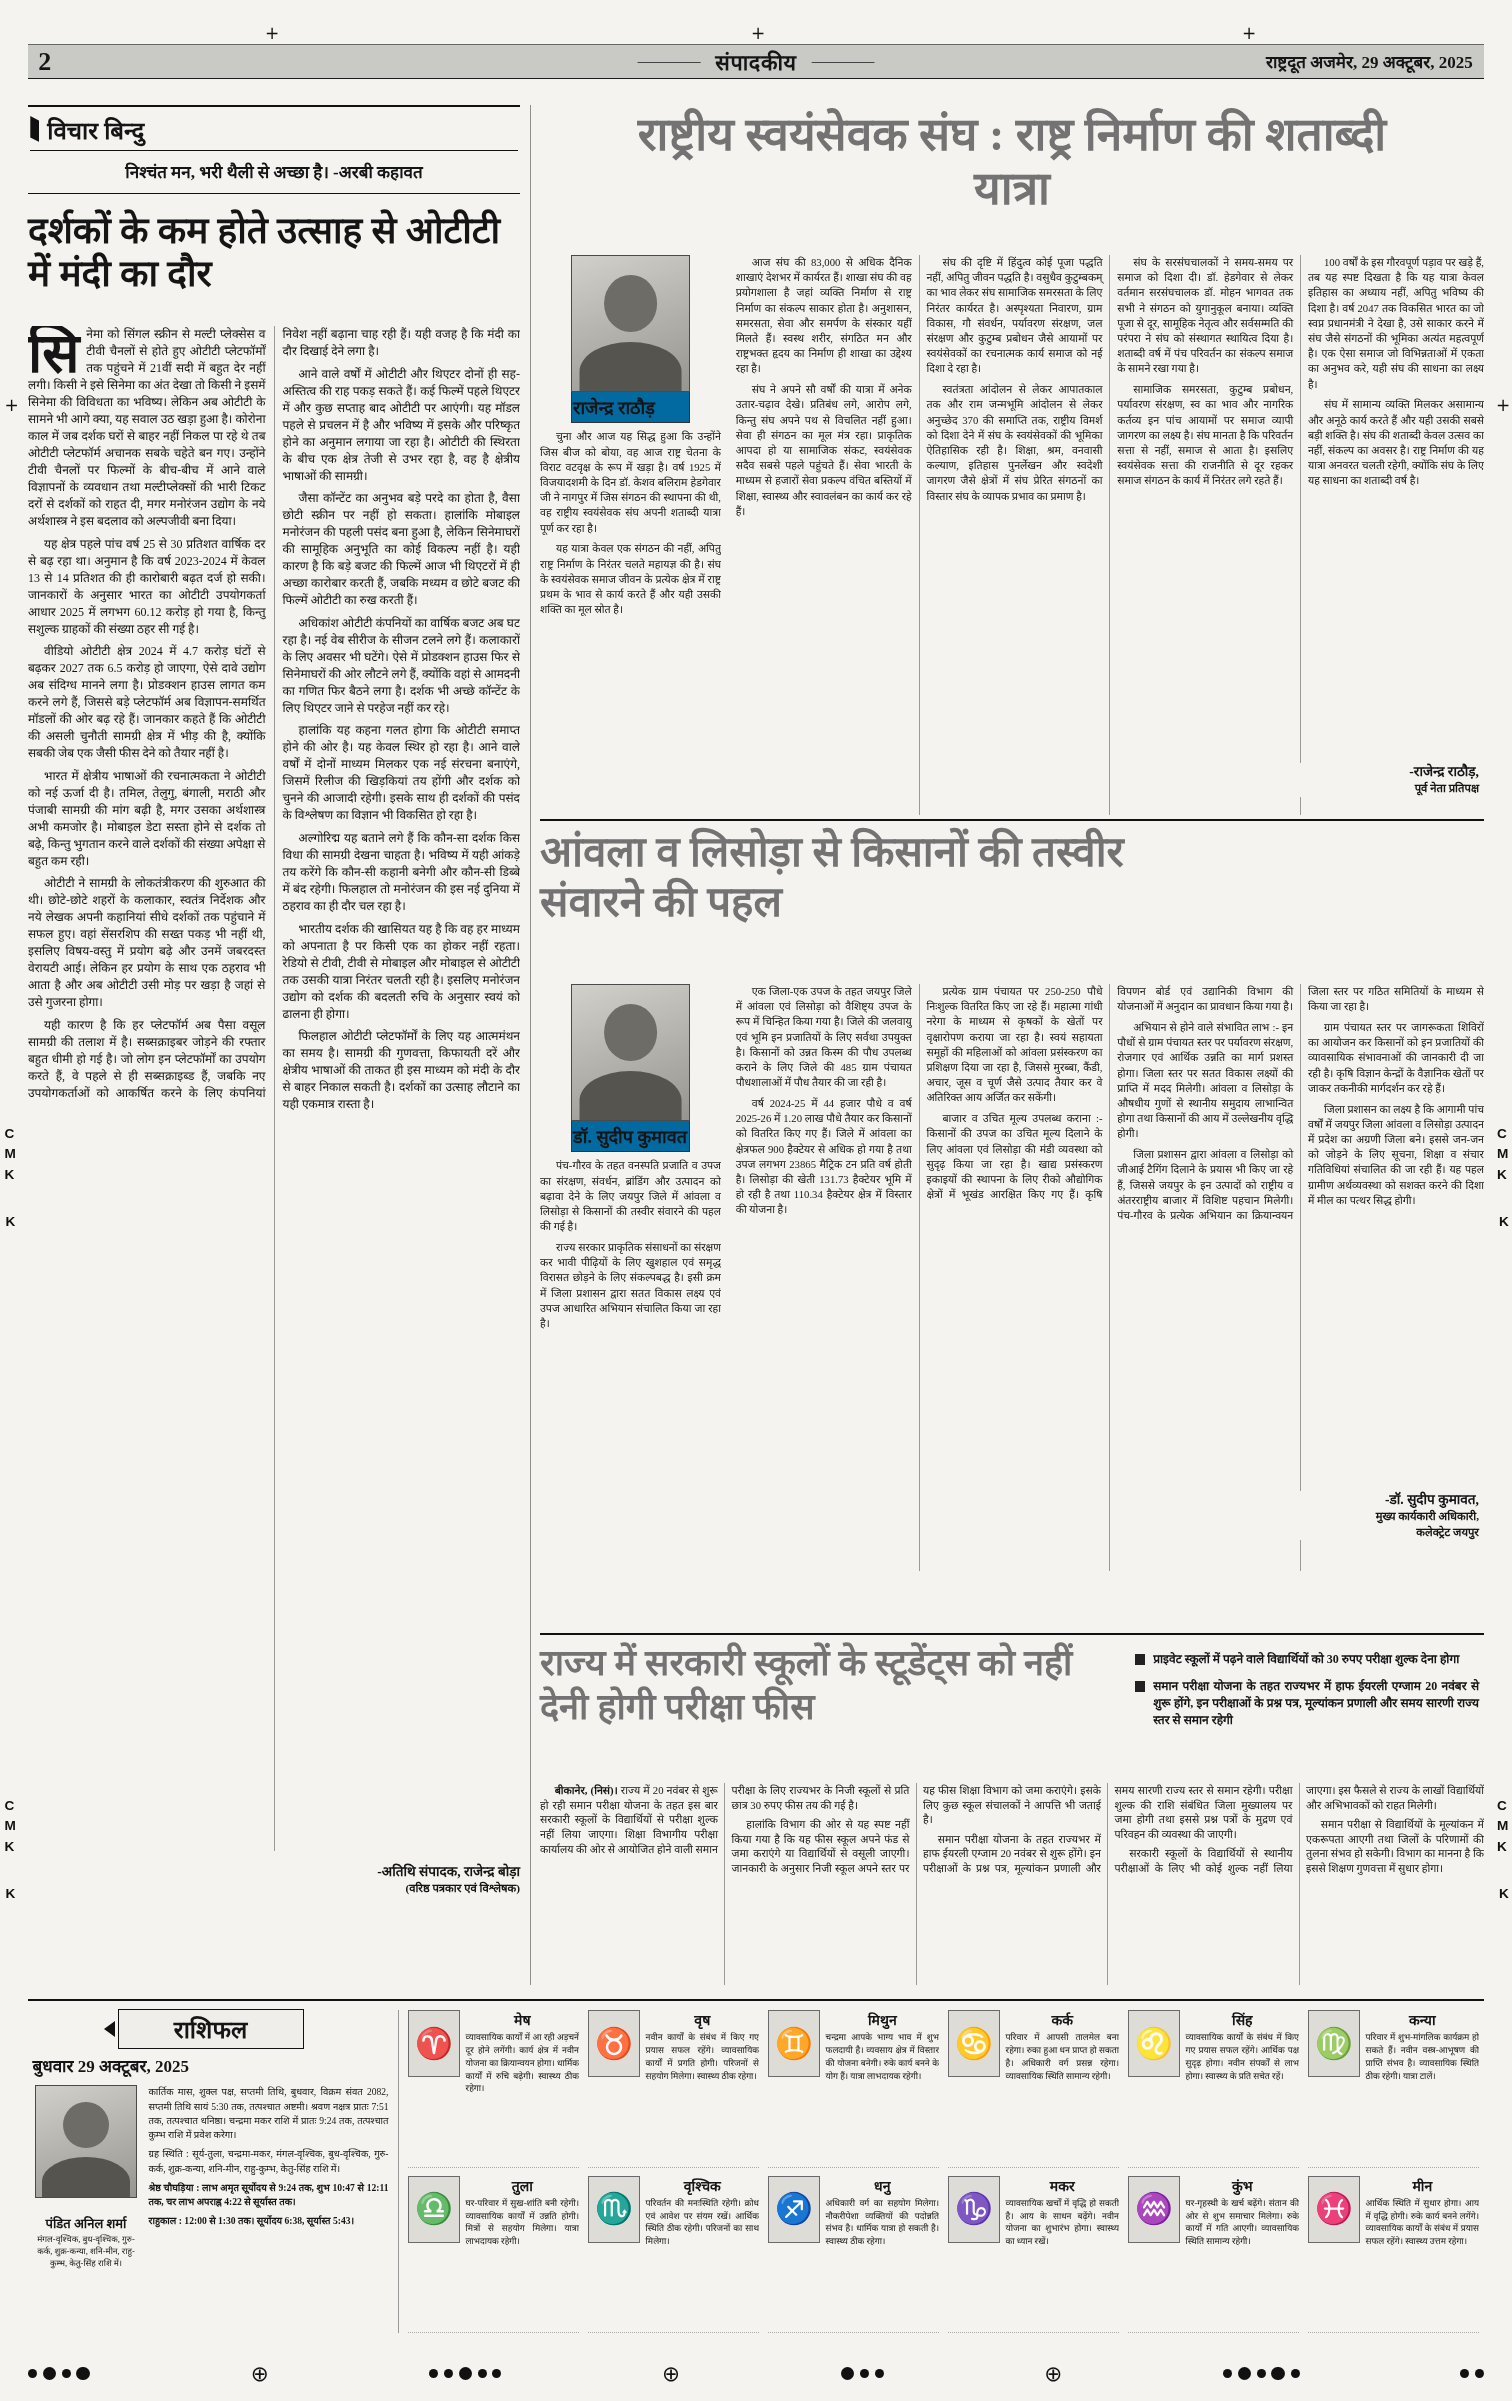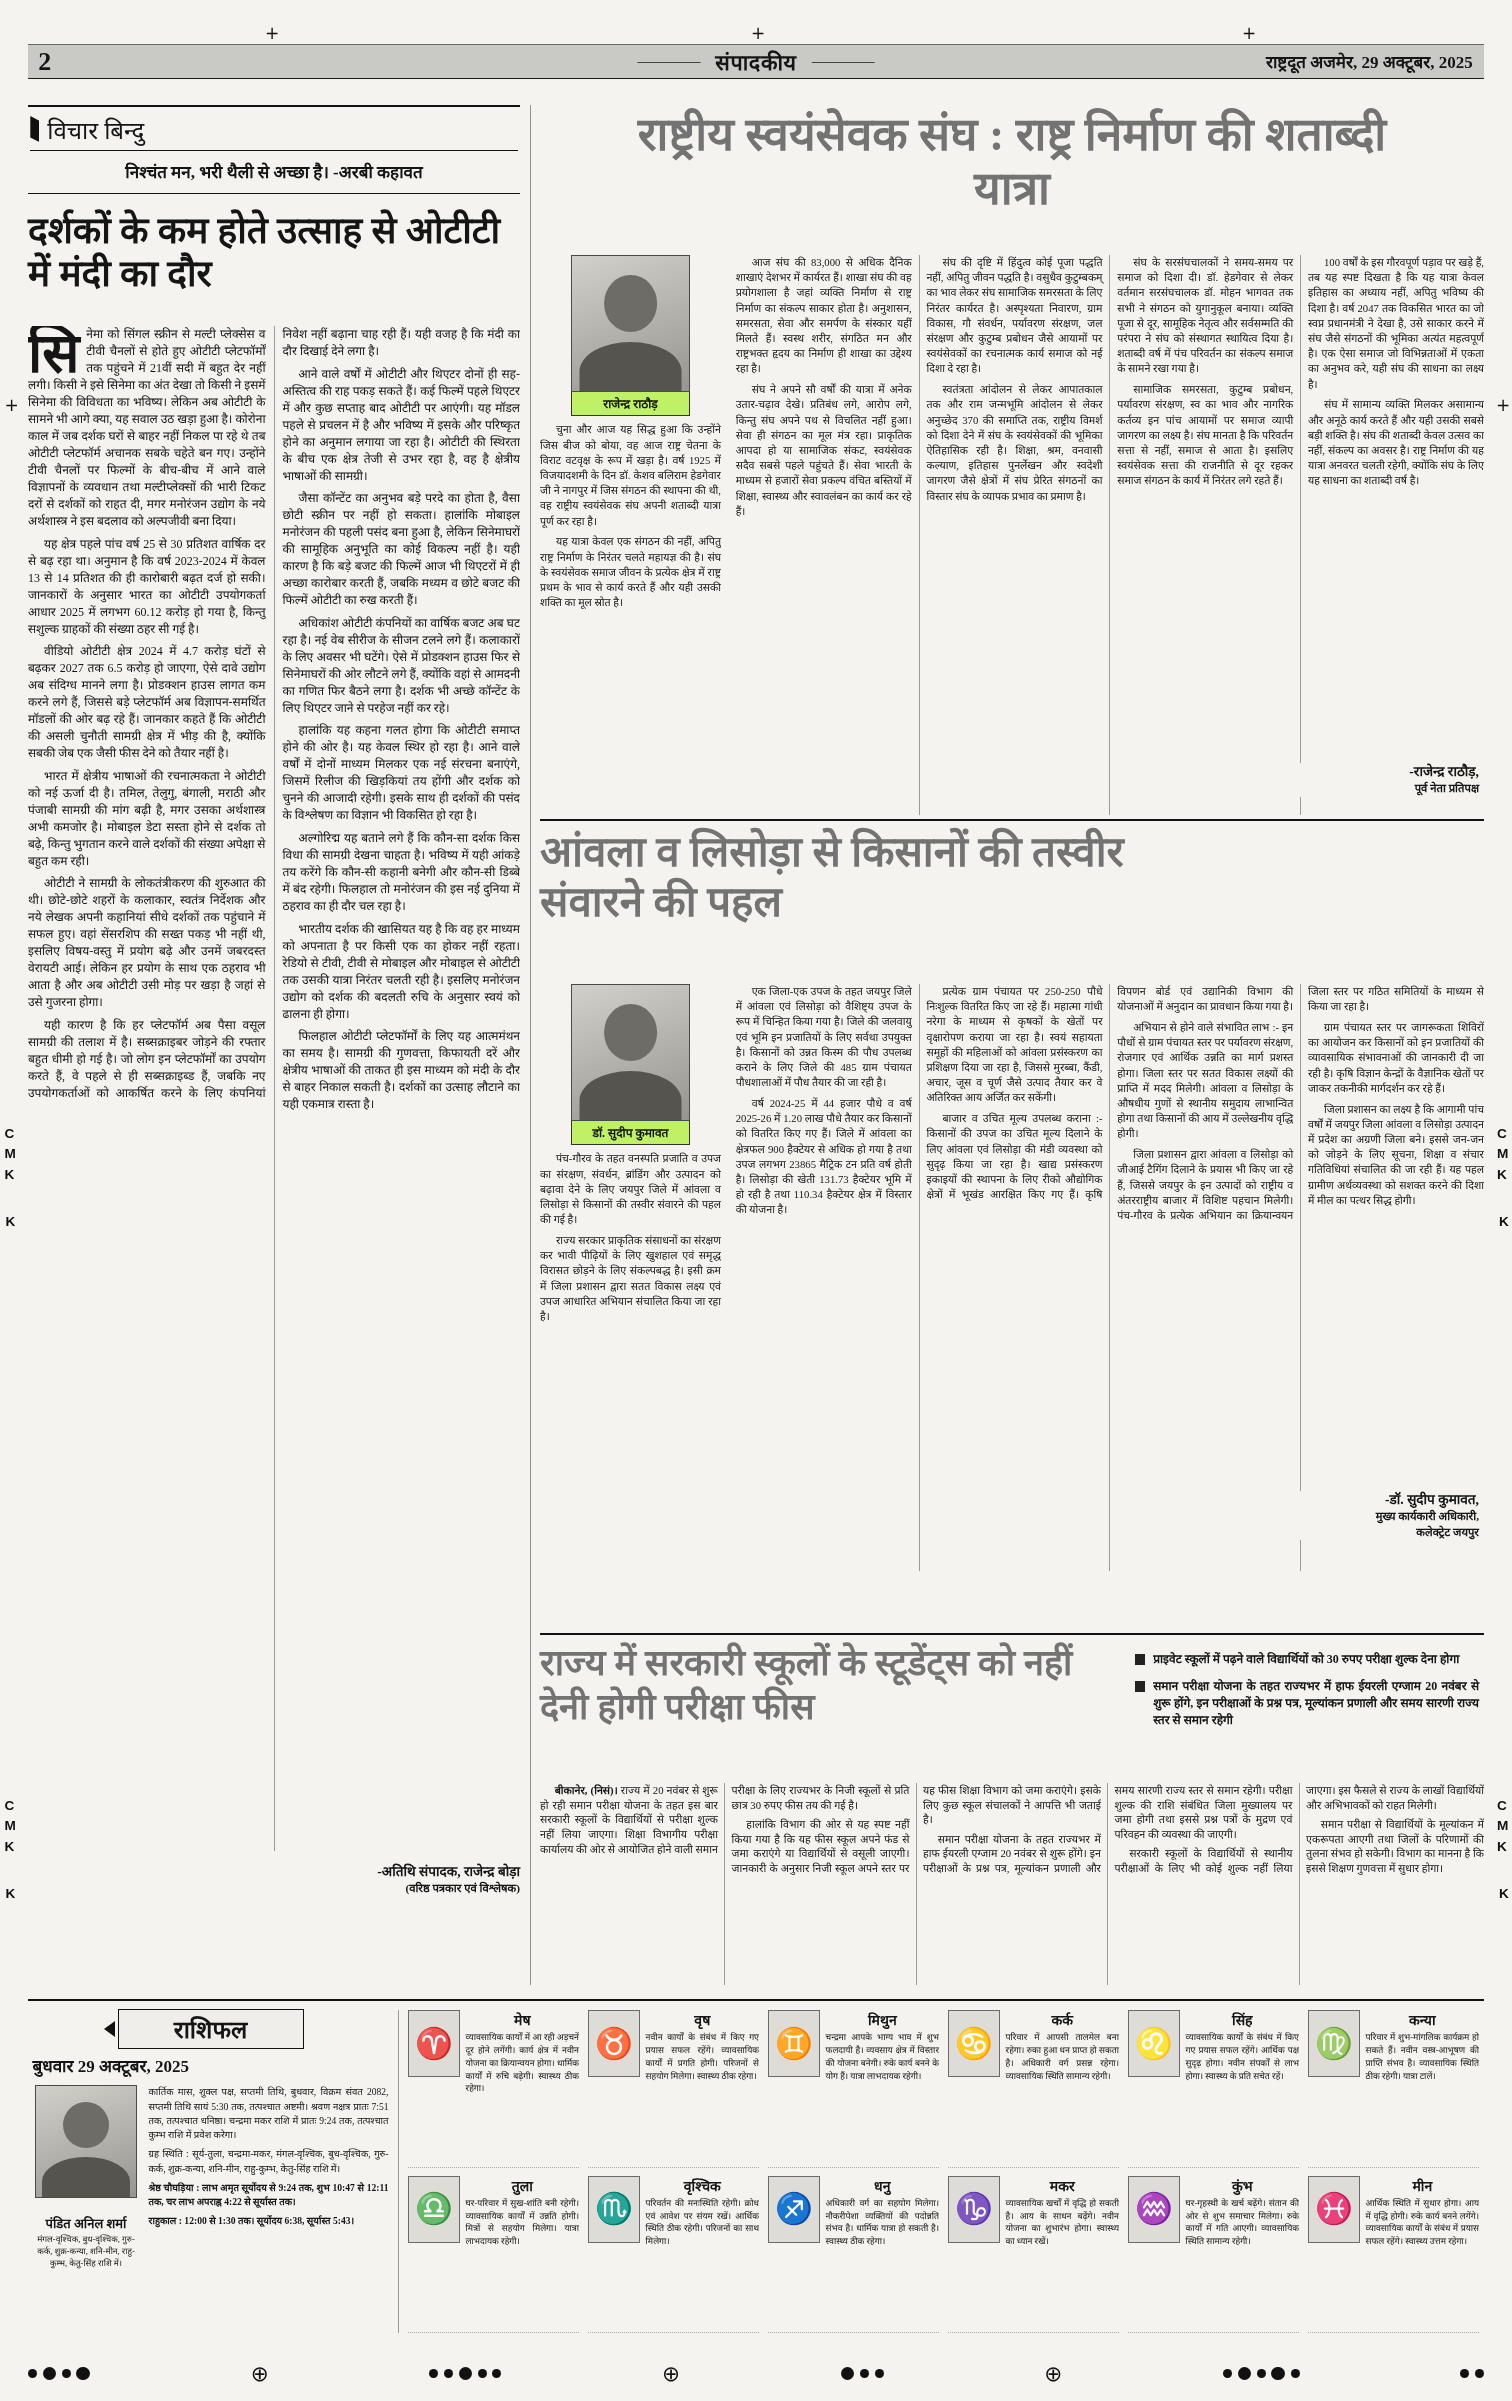--- a/index.html
+++ b/index.html
@@ -18,21 +18,21 @@
 .masthead .edition{margin-left:auto;font-size:17px;font-weight:bold;padding-right:11.3px}
 
 
 .hrule{position:absolute;background:#111}
 .vrule{position:absolute;background:#8f8f8f;width:1.1px}
 
 
 .vichar{position:absolute;left:28px;top:105px;width:492px;border-top:2.3px solid #111;border-bottom:1.7px solid #111;padding:5.6px 2.3px 8px 2.3px}
 .vichar .trow{display:flex;align-items:center;gap:8px;border-bottom:0.6px solid #111;padding-bottom:4.5px}
 .vichar .flag{width:9px;height:26px;background:#111;clip-path:polygon(0 0,100% 18%,100% 100%,0 82%)}
-.vichar .vtitle{font-size:24px;font-weight:normal}
+.vichar .vtitle{font-size:24px;font-weight:bold}
 .vichar .quote{font-size:17px;font-weight:bold;text-align:center;padding:9px 3.4px 2.3px 3.4px}
 
 .ott-headline{position:absolute;left:28px;top:210px;width:492px;font-size:37px;line-height:1.16;font-weight:bold}
 .ott-body{position:absolute;left:28px;top:326px;width:492px;height:1525px;overflow:hidden;
   column-count:2;column-gap:17px;column-rule:0.6px solid #9a9a9a;
   font-size:12px;line-height:17px;text-align:justify}
 .ott-body p,.coltext p{margin-bottom:5.6px;text-indent:16px}
 .ott-body p.lead{text-indent:0}
 .dropcap{float:left;font-size:55px;line-height:.82;font-weight:bold;margin:4.5px 6.8px 0 0}
 .sig{position:absolute;text-align:right;font-weight:bold;font-size:13.6px;line-height:1.35;background:#f4f3ef;padding-left:8px}
@@ -45,21 +45,21 @@
 .rss-h .inner{max-width:802px;margin:0 auto}
 .artflex{position:absolute;display:flex;gap:14.7px;overflow:hidden}
 .rss-flex{left:540px;top:255px;width:944px;height:560px}
 .amla-flex{left:540px;top:984px;width:944px;height:587px}
 .firstcol{width:181px;flex:none;display:flex;flex-direction:column}
 .photo{position:relative;background:linear-gradient(160deg,#d2d0cb,#97958f);border:0.6px solid #4a4a4a;overflow:hidden;flex:none}
 .photo::before{content:"";position:absolute;left:50%;top:14%;width:46%;height:42%;transform:translateX(-50%);border-radius:50%;background:#6e6c67}
 .photo::after{content:"";position:absolute;left:50%;bottom:-8%;width:88%;height:44%;transform:translateX(-50%);border-radius:50% 50% 0 0;background:#56544f}
 .pwrap{width:119px;margin:0 auto 6.8px auto}
 .pwrap .photo{width:119px;height:137px}
-.pcap{border:0.6px solid #333;border-top:none;text-align:center;font-weight:bold;font-size:12px;padding:2.8px 1.1px;background:#bef264}
+.pcap{border:0.6px solid #333;border-top:none;font-weight:bold;font-size:18px;padding:2.8px 1.1px;background:#0369a1}
 .coltext{font-size:10.7px;line-height:15.2px;text-align:justify;overflow:hidden}
 .firstcol .coltext{flex:1}
 .restcols{flex:1;column-count:4;column-gap:14.7px;column-rule:0.6px solid #9a9a9a;
   font-size:10.7px;line-height:15.2px;text-align:justify;overflow:hidden;height:100%}
 .restcols p{margin-bottom:5.6px;text-indent:16px}
 .rss-sig{left:1225px;top:763px;width:254px}
 .amla-h{left:540px;top:828px;width:599px;font-size:42px;line-height:1.18}
 .amla-sig{left:1214px;top:1491px;width:265px}
 
 .school-h{left:540px;top:1642px;width:576px;font-size:36px;line-height:1.22}

